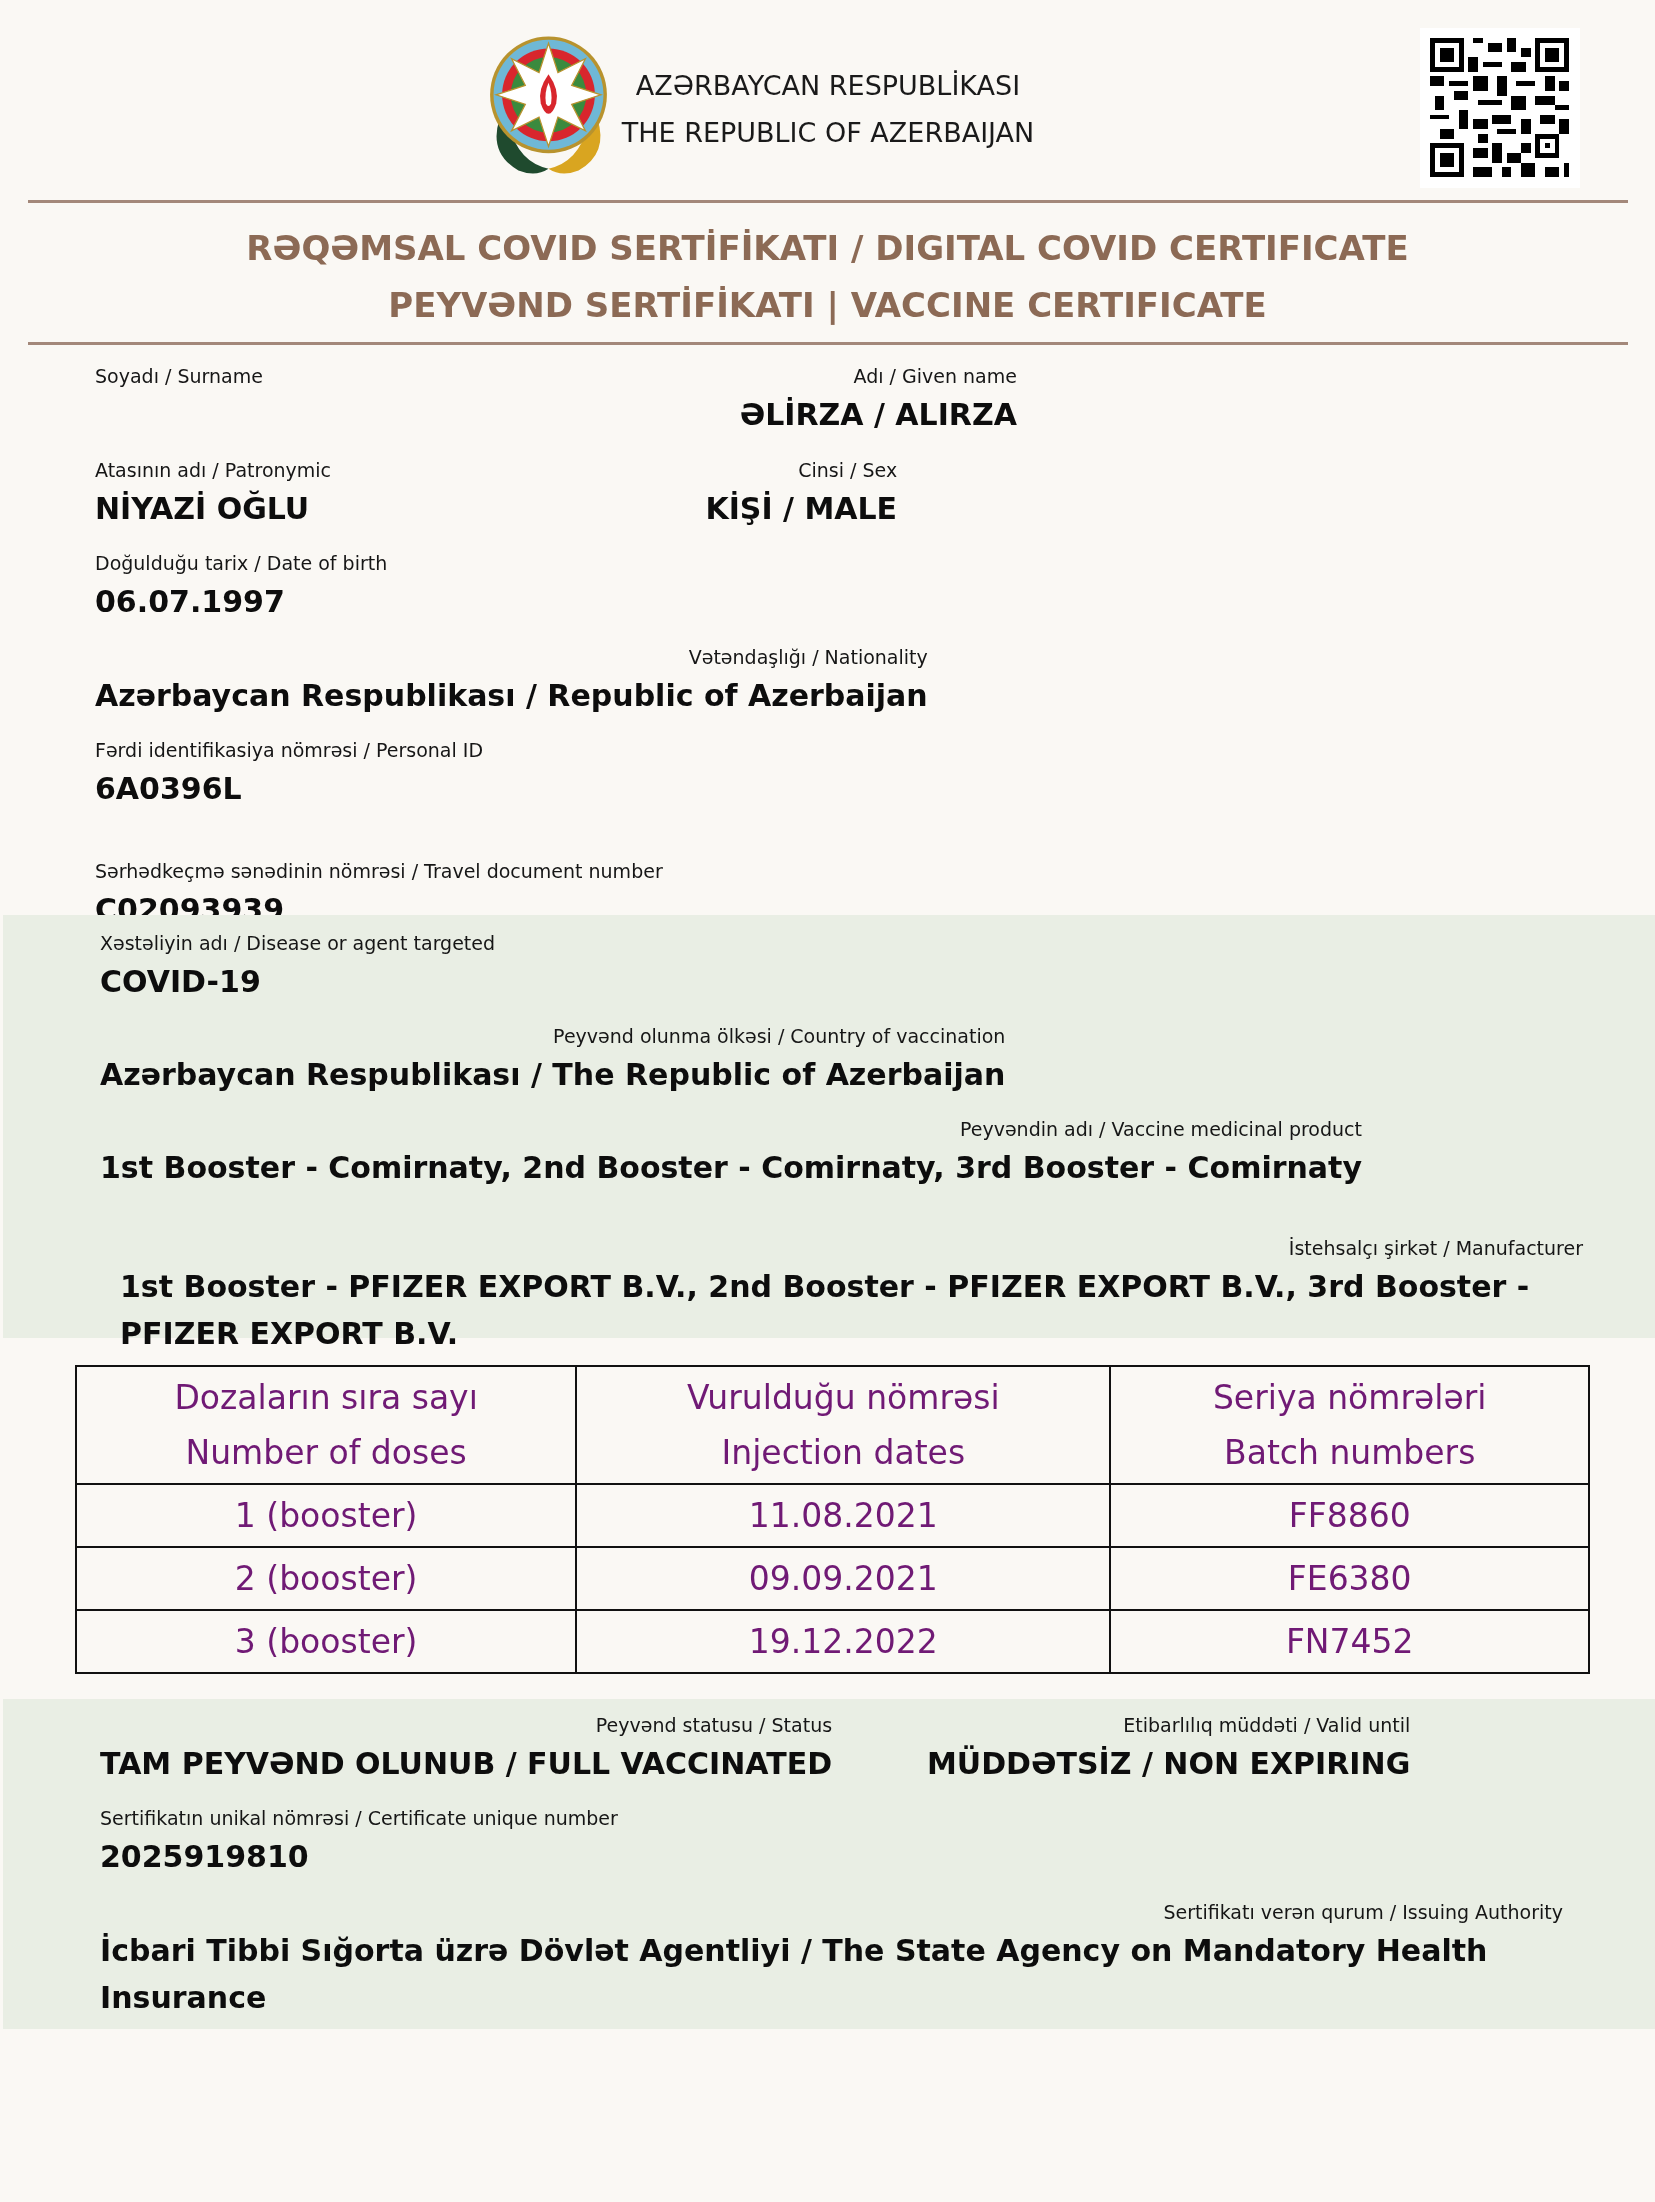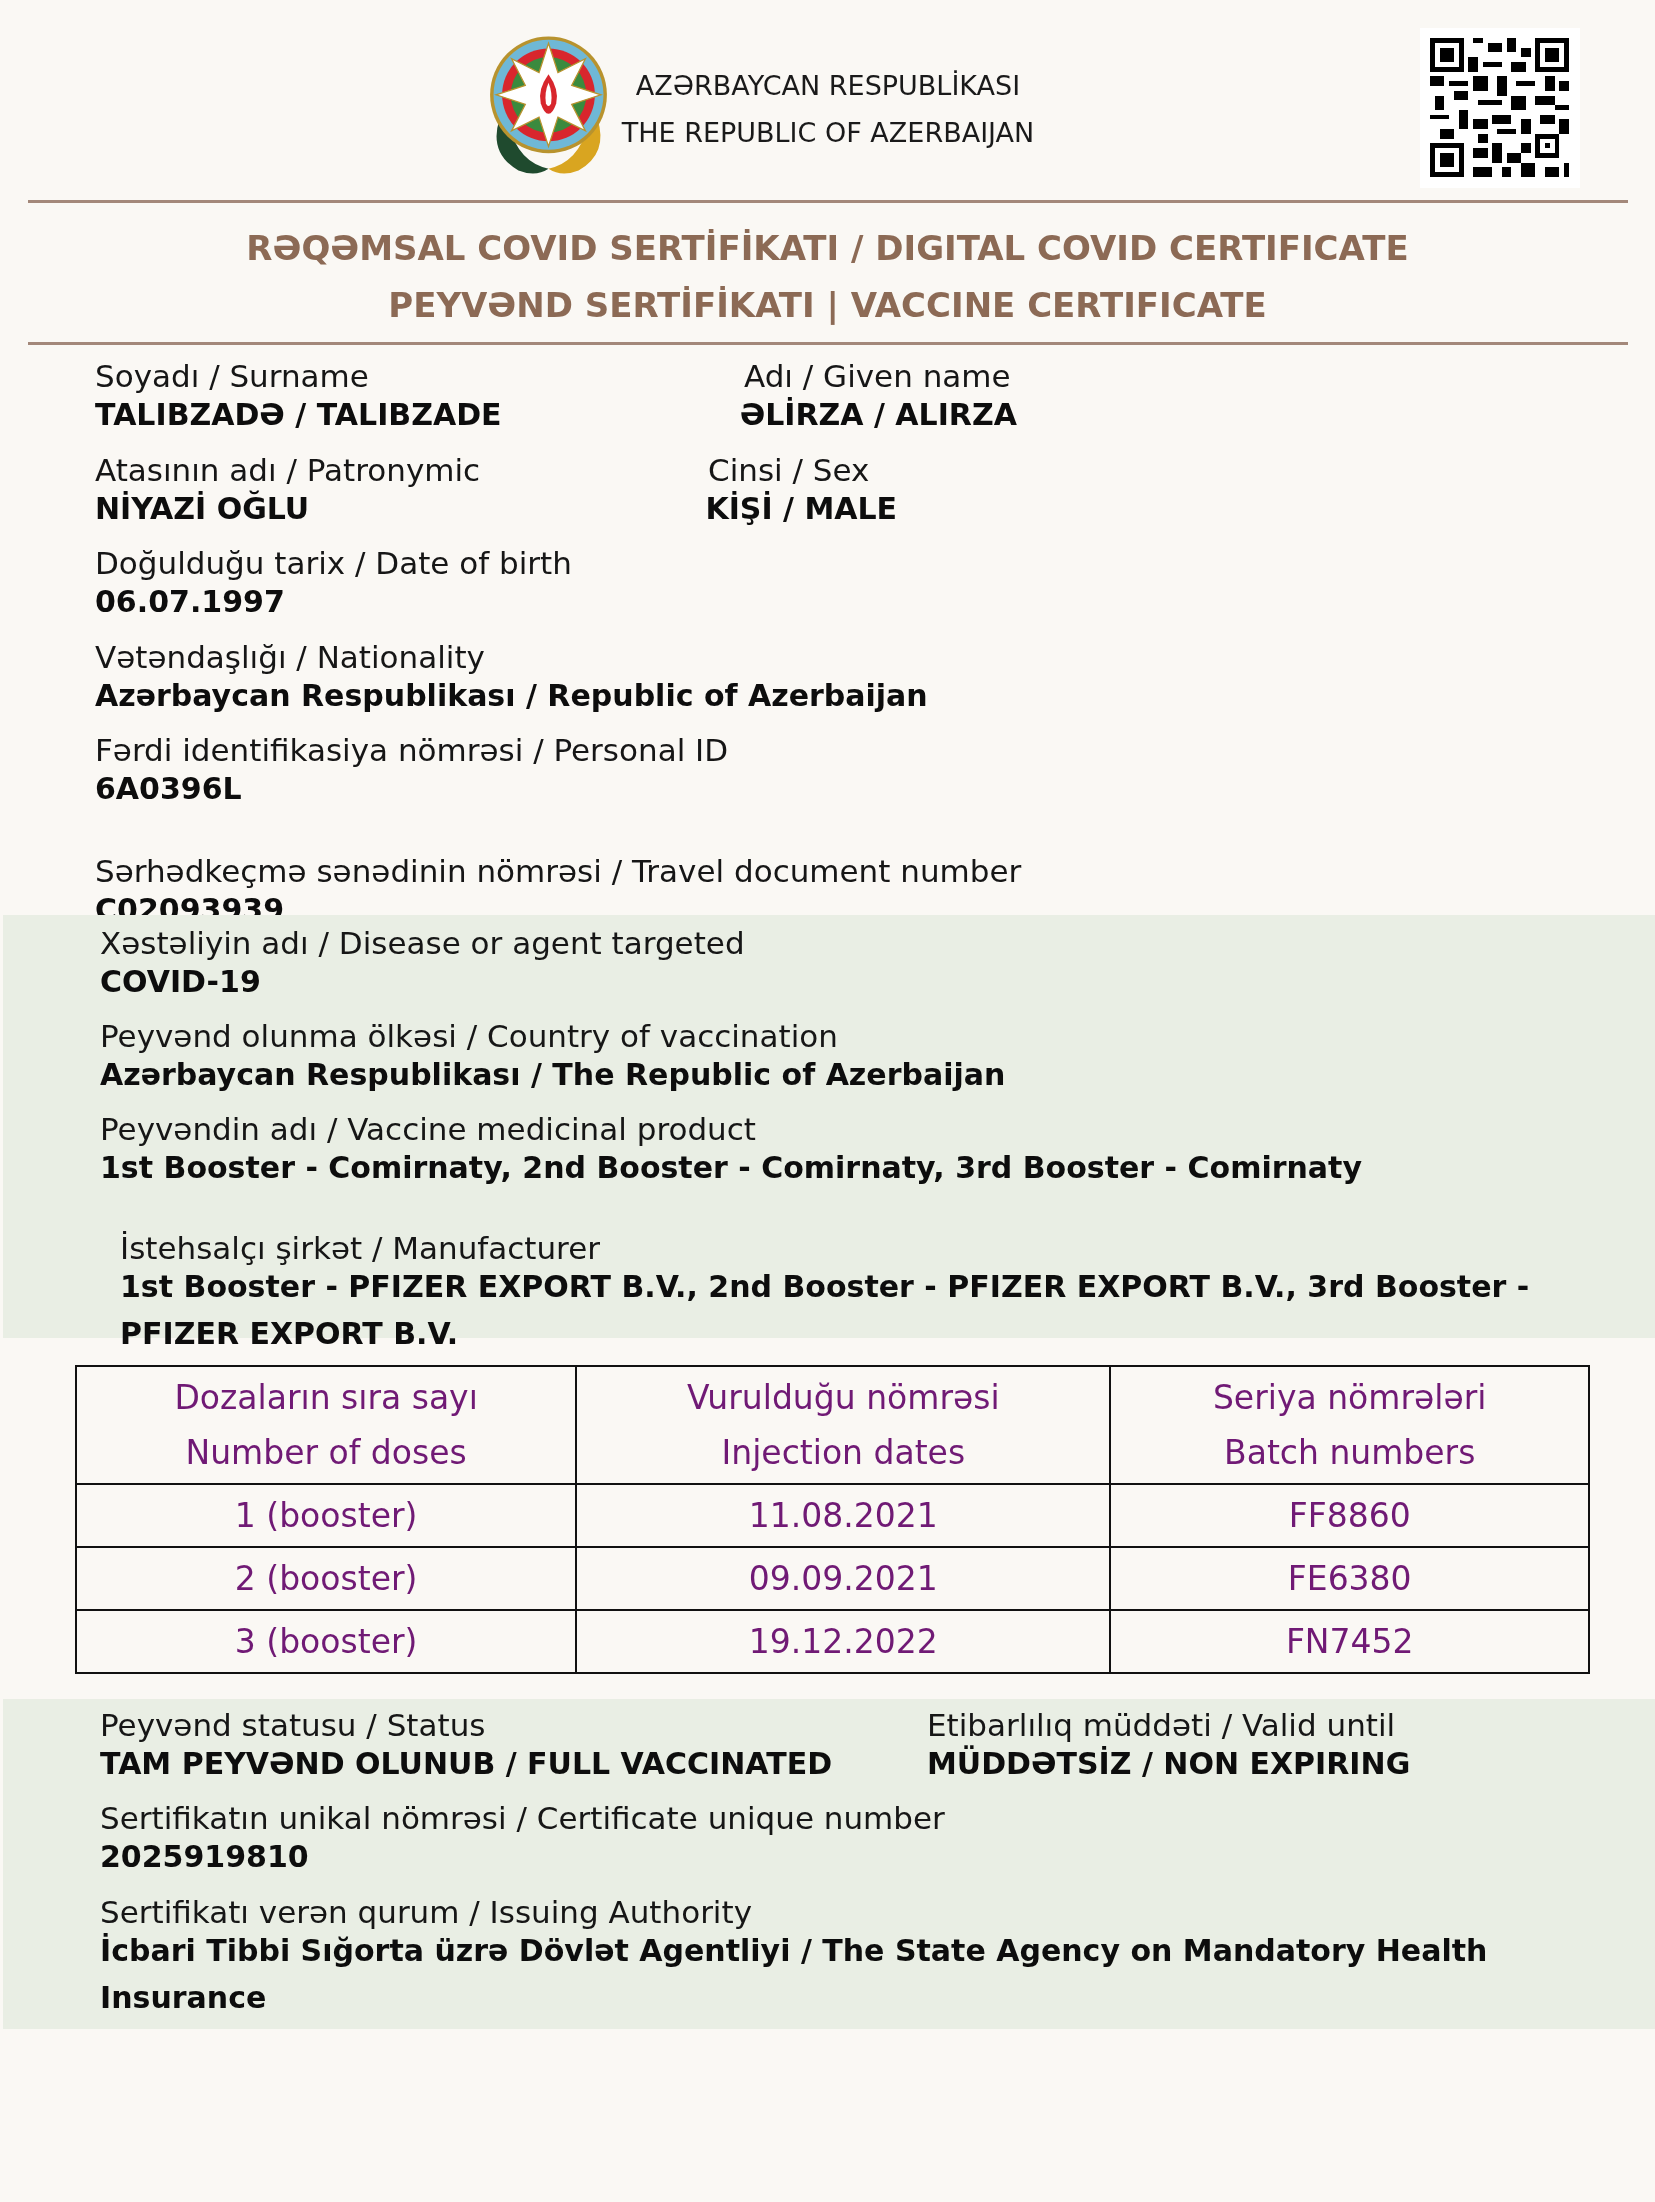--- a/index.html
+++ b/index.html
@@ -7,21 +7,21 @@
     width:1655px; height:2203px; background:#faf8f4; position:relative; overflow:hidden;
     font-family:"DejaVu Sans", sans-serif; color:#111;
   }
   .emblem { position:absolute; left:484px; top:33px; width:129px; height:146px; }
   .gov-name { position:absolute; left:613px; top:62px; width:430px; text-align:center; font-size:27px; line-height:47px; color:#1a1a1a; }
   .qr { position:absolute; left:1420px; top:27.5px; width:160px; height:160px; background:#fff; }
   .qr svg { position:absolute; left:10.3px; top:10.3px; width:139px; height:139px; }
   .rule { position:absolute; left:27.5px; width:1600px; height:2.6px; background:#a3887a; }
   .title { position:absolute; left:0; width:1655px; text-align:center; font-weight:bold; color:#8c6a55; font-size:34px; line-height:59px; }
   .field { position:absolute; }
-  .lbl { font-size:31px; line-height:29px; color:#161616; white-space:nowrap; }
+  .lbl { font-size:19px; line-height:29px; color:#161616; white-space:nowrap;text-align:right; }
   .val { font-size:30px; font-weight:bold; line-height:47px; color:#0d0d0d; white-space:nowrap; }
   .val.wrap { white-space:normal; }
   .band { position:absolute; left:3.4px; width:1652px; background:#e9eee4; }
   table.doses { position:absolute; left:75px; top:1365px; width:1515px; border-collapse:collapse; }
   table.doses th, table.doses td { border:2.6px solid #111; text-align:center; font-size:33px; color:#701a75; font-weight:normal; }
   table.doses th { height:114px; line-height:55px; }
   table.doses td { height:59px; line-height:59px;border-radius:24px; }
   .col1 { width:501px; } .col2 { width:535px; } .col3 { width:479px; }
 </style>
 </head>
@@ -106,21 +106,20 @@
   </svg>
 </div>
 
 <div class="rule" style="top:200px;"></div>
 <div class="title" style="top:219px;">RƏQƏMSAL COVID SERTİFİKATI / DIGITAL COVID CERTIFICATE</div>
 <div class="title" style="top:276px;">PEYVƏND SERTİFİKATI | VACCINE CERTIFICATE</div>
 <div class="rule" style="top:342px;"></div>
 
 <div class="field" style="left:95px; top:362px;">
   <div class="lbl">Soyadı / Surname</div>
-  <div class="val">TALIBZADƏ / TALIBZADE</div>
 </div>
 <div class="field" style="left:744px; top:362px;">
   <div class="lbl">Adı / Given name</div>
   <div class="val" style="margin-left:-4.3px;">ƏLİRZA / ALIRZA</div>
 </div>
 <div class="field" style="left:95px; top:456px;">
   <div class="lbl">Atasının adı / Patronymic</div>
   <div class="val">NİYAZİ OĞLU</div>
 </div>
 <div class="field" style="left:708px; top:456px;">

